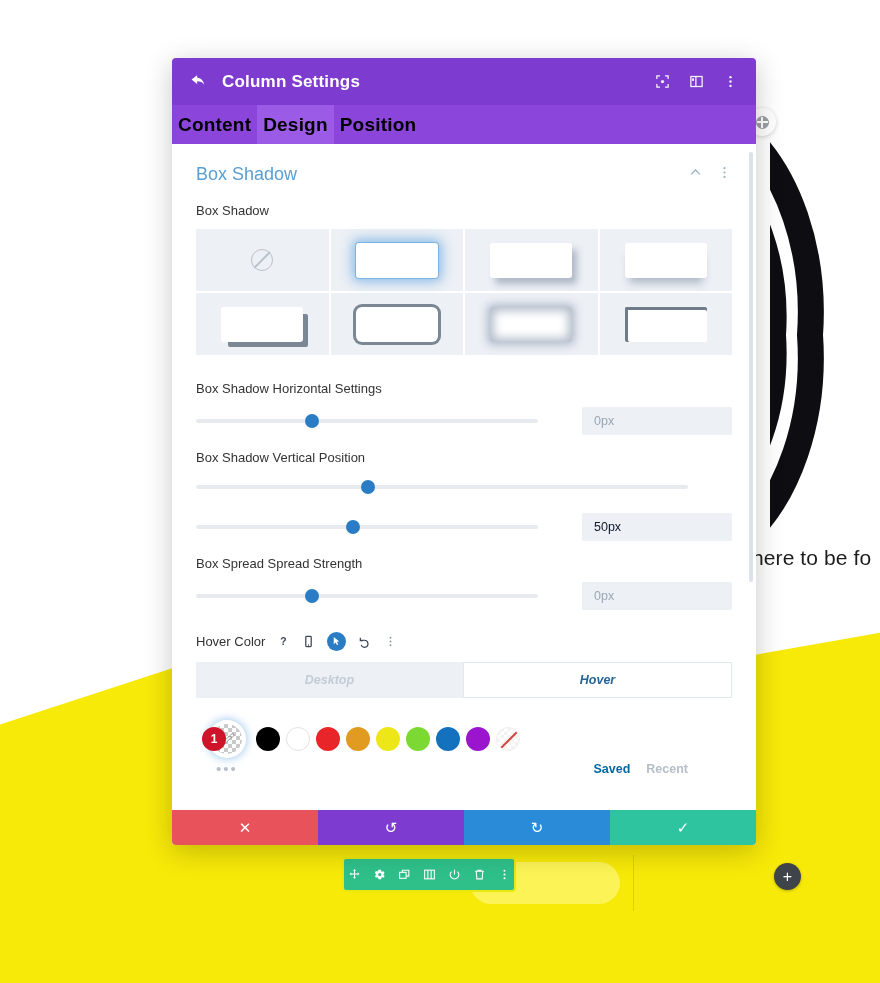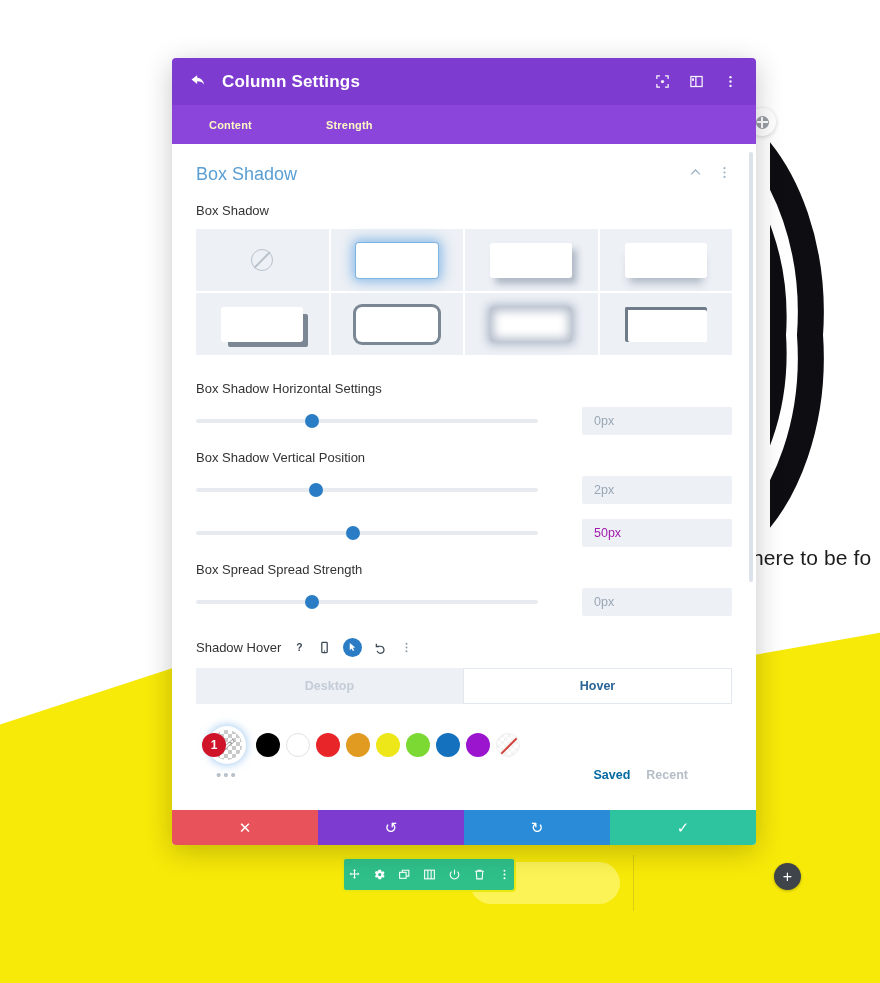--- a/index.html
+++ b/index.html
@@ -59,22 +59,22 @@
     height:47px; background:#7E3BD0; display:flex; align-items:center;
     padding:0 18px; flex:none;
   }
   .back-arrow { width:22px; color:#fff; font-size:17px; display:flex; align-items:center; }
   .modal-title { color:#fff; font-size:17px; font-weight:bold; margin-left:10px; letter-spacing:.2px; }
   .header-icons { margin-left:auto; display:flex; align-items:center; gap:19px; }
   .header-icons .hi { color:#fff; opacity:.95; display:flex; align-items:center; }
 
   .tabs { height:39px; background:#8B45DB; display:flex; flex:none; }
   .tab {
-    height:39px; padding:0 37px; display:flex; align-items:center; justify-content:center;
-    color:#fef9c3; font-size:11px; font-weight:bold; letter-spacing:.2px;
+    height:39px; padding:0 6px; display:flex; align-items:center; justify-content:center;
+    color:#000000; font-size:19px; font-weight:bold; letter-spacing:.2px;
   }
   .tab.active { background:#9C5BE6; }
 
   .modal-body { flex:1; background:#fff; position:relative; overflow:hidden; padding:0 0 0 0; }
   .body-inner { padding:20px 24px 10px 24px; }
 
   .section-head { display:flex; align-items:center; margin-bottom:18px; }
   .section-title { font-size:18px; color:#5A9FD4; font-weight:normal; }
   .section-tools { margin-left:auto; display:flex; align-items:center; gap:14px; color:#9bb2c4; }
 
@@ -100,35 +100,35 @@
   .slider-row { margin-bottom:15px; }
   .slider-line { display:flex; align-items:center;text-align:center; }
   .track-wrap { flex:1; position:relative; height:22px; display:flex; align-items:center; padding-right:44px; }
   .track { height:4px; width:100%; background:#E7EBF0; border-radius:2px; position:relative; }
   .knob { position:absolute; width:14px; height:14px; border-radius:50%; background:#2A7DC4; top:-5px; transform:translateX(-50%); }
   .value-box {
     width:150px; height:28px; background:#EDF0F5; border:none; border-radius:2px;
     display:flex; align-items:center; padding:0 12px;
     font-size:12.5px; color:#9aa7b5; flex:none; margin-left:0;
   }
-  .value-box.filled { background:#EDF0F5; color:#a21caf; }
+  .value-box.filled { background:#EDF0F5; color:#0f172a; }
 
   .color-head { display:flex; align-items:center; gap:12px; margin:22px 0 11px 0; }
   .color-head .lbl { font-size:13px; color:#333; }
   .ch-icon { color:#3b4653; display:flex; align-items:center; }
   .ch-icon.muted { color:#8b98a6; }
   .hover-dot {
     width:19px; height:19px; border-radius:50%; background:#2A7DC4;
     display:flex; align-items:center; justify-content:center;
   }
 
   .dh-tabs { display:flex; height:36px; margin-bottom:20px; }
   .dh-tab {
     flex:1; display:flex; align-items:center; justify-content:center;
-    font-size:12.5px; font-weight:bold;
+    font-size:12.5px; font-weight:bold;font-style:italic;
   }
   .dh-tab.inactive { background:#EDF0F5; color:#c4ccd6; }
   .dh-tab.active { background:#fff; color:#2a6496; border:1px solid #E3E8EE; }
 
   .swatches { display:flex; align-items:center; gap:6px; padding-left:10px; position:relative; }
   .sw { width:24px; height:24px; border-radius:50%; flex:none; }
   .sw.white { background:#fff; border:1px solid #e2e2e2; }
   .sw-sel-wrap { position:relative; width:42px; height:42px; flex:none; display:flex; align-items:center; justify-content:center; margin-right:2px; }
   .sw-sel {
     width:34px; height:34px; border-radius:50%;
@@ -287,21 +287,22 @@
               <circle cx="12" cy="5" r="1.9"></circle>
               <circle cx="12" cy="12" r="1.9"></circle>
               <circle cx="12" cy="19" r="1.9"></circle>
             </svg>
         </span>
       </span>
     </div>
 
     <div class="tabs">
       <div class="tab">Content</div>
-      <div class="tab">Strength</div>
+      <div class="tab active">Design</div>
+      <div class="tab">Position</div>
     </div>
 
     <div class="modal-body">
       <div class="modal-scroll"></div>
       <div class="body-inner">
 
         <div class="section-head">
           <span class="section-title">Box Shadow</span>
           <span class="section-tools">
             <span>
@@ -361,21 +362,20 @@
         </div>
 
         <div class="slider-row">
           <div class="field-label">Box Shadow Vertical Position</div>
           <div class="slider-line">
             <div class="track-wrap">
               <div class="track">
                   <span class="knob" style="left:35%"></span>
                 </div>
             </div>
-            <div class="value-box">2px</div>
           </div>
         </div>
 
         <div class="slider-row">
           <div class="slider-line">
             <div class="track-wrap">
               <div class="track">
                   <span class="knob" style="left:46%"></span>
                 </div>
             </div>
@@ -389,21 +389,21 @@
             <div class="track-wrap">
               <div class="track">
                   <span class="knob" style="left:34%"></span>
                 </div>
             </div>
             <div class="value-box">0px</div>
           </div>
         </div>
 
         <div class="color-head">
-          <span class="lbl">Shadow Hover</span>
+          <span class="lbl">Hover Color</span>
           <span class="ch-icon">
             <svg width="13" height="13" viewBox="0 0 24 24" fill="#3b4653">
                 <text x="12" y="19" font-size="19" font-family="Liberation Sans, sans-serif" font-weight="bold" text-anchor="middle">?</text>
               </svg>
           </span>
           <span class="ch-icon">
             <svg width="13" height="13" viewBox="0 0 24 24" fill="none" stroke="#3b4653" stroke-width="2.3">
                 <rect x="7" y="2.5" width="10" height="19" rx="1.6"></rect>
                 <path d="M11 18.6h2"></path>
               </svg>

